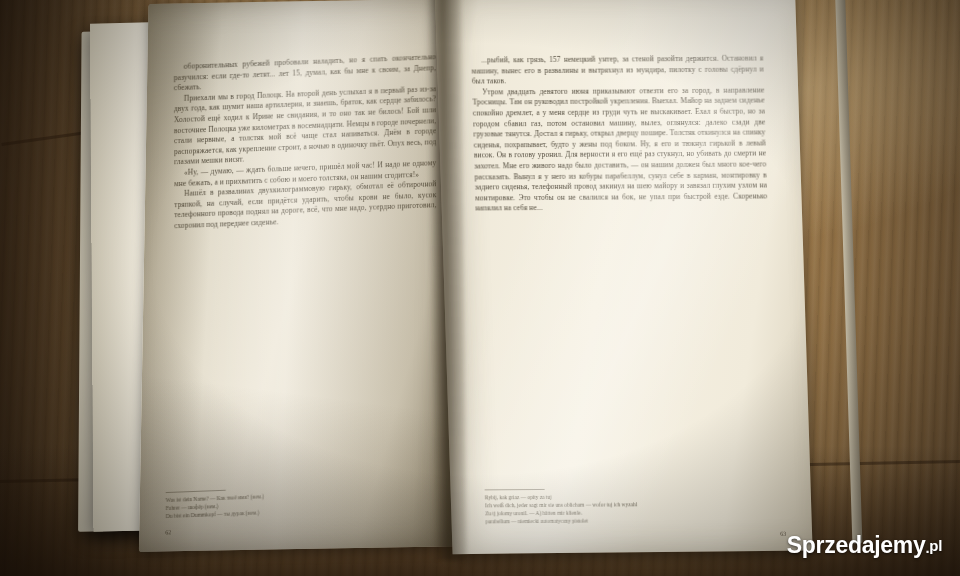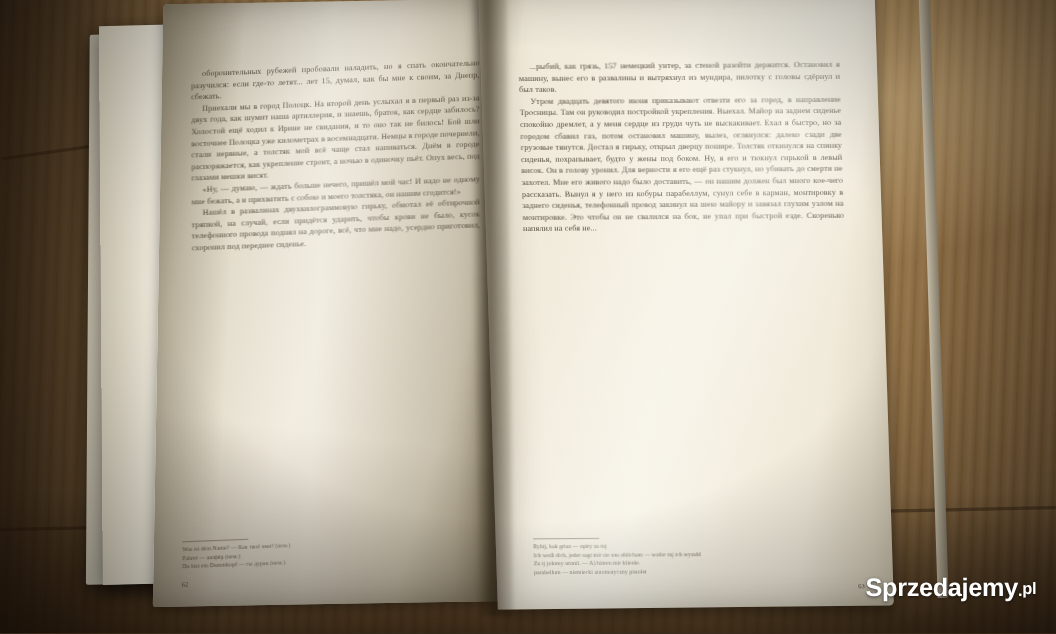--- a/index.html
+++ b/index.html
@@ -182,21 +182,21 @@
     right: -6px; top: 6px; width: 10px; height: 556px;
     background: linear-gradient(90deg, #cdc4ad, #8d8471);
     transform: rotate(-0.6deg) skewY(1.2deg);
     border-radius: 0 3px 3px 0;
   }
 
   
   #watermark {
     position: absolute;
     right: 18px;
-    bottom: 28px;
+    bottom: 17px;
     color: #ffffff;
     font-family: "Liberation Sans", sans-serif;
     font-size: 23px;
     font-weight: bold;
     letter-spacing: -0.3px;
     text-shadow: 0 1px 3px rgba(0,0,0,0.6);
     user-select: none;
   }
   #watermark .tld {
     font-size: 15px;

